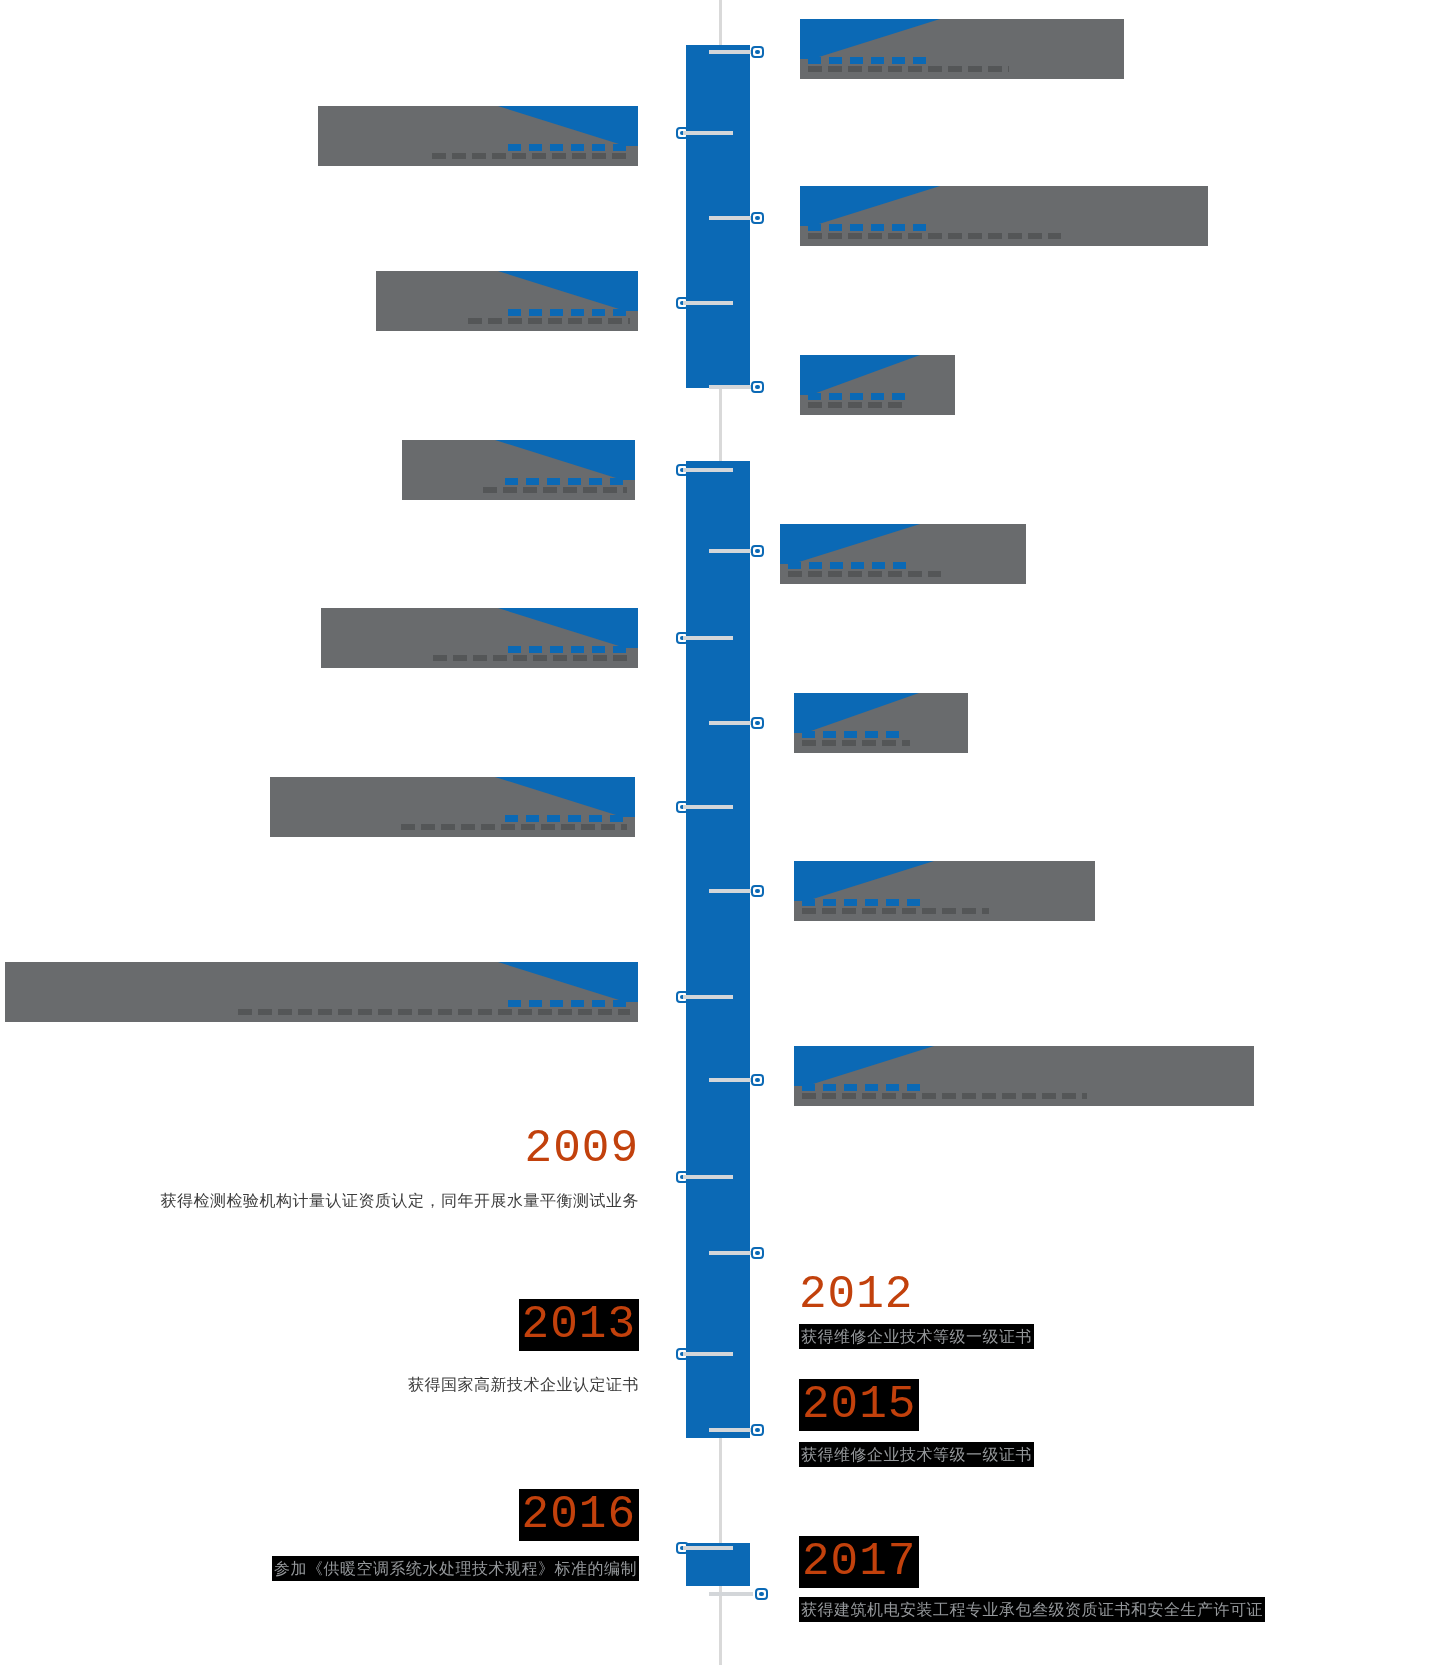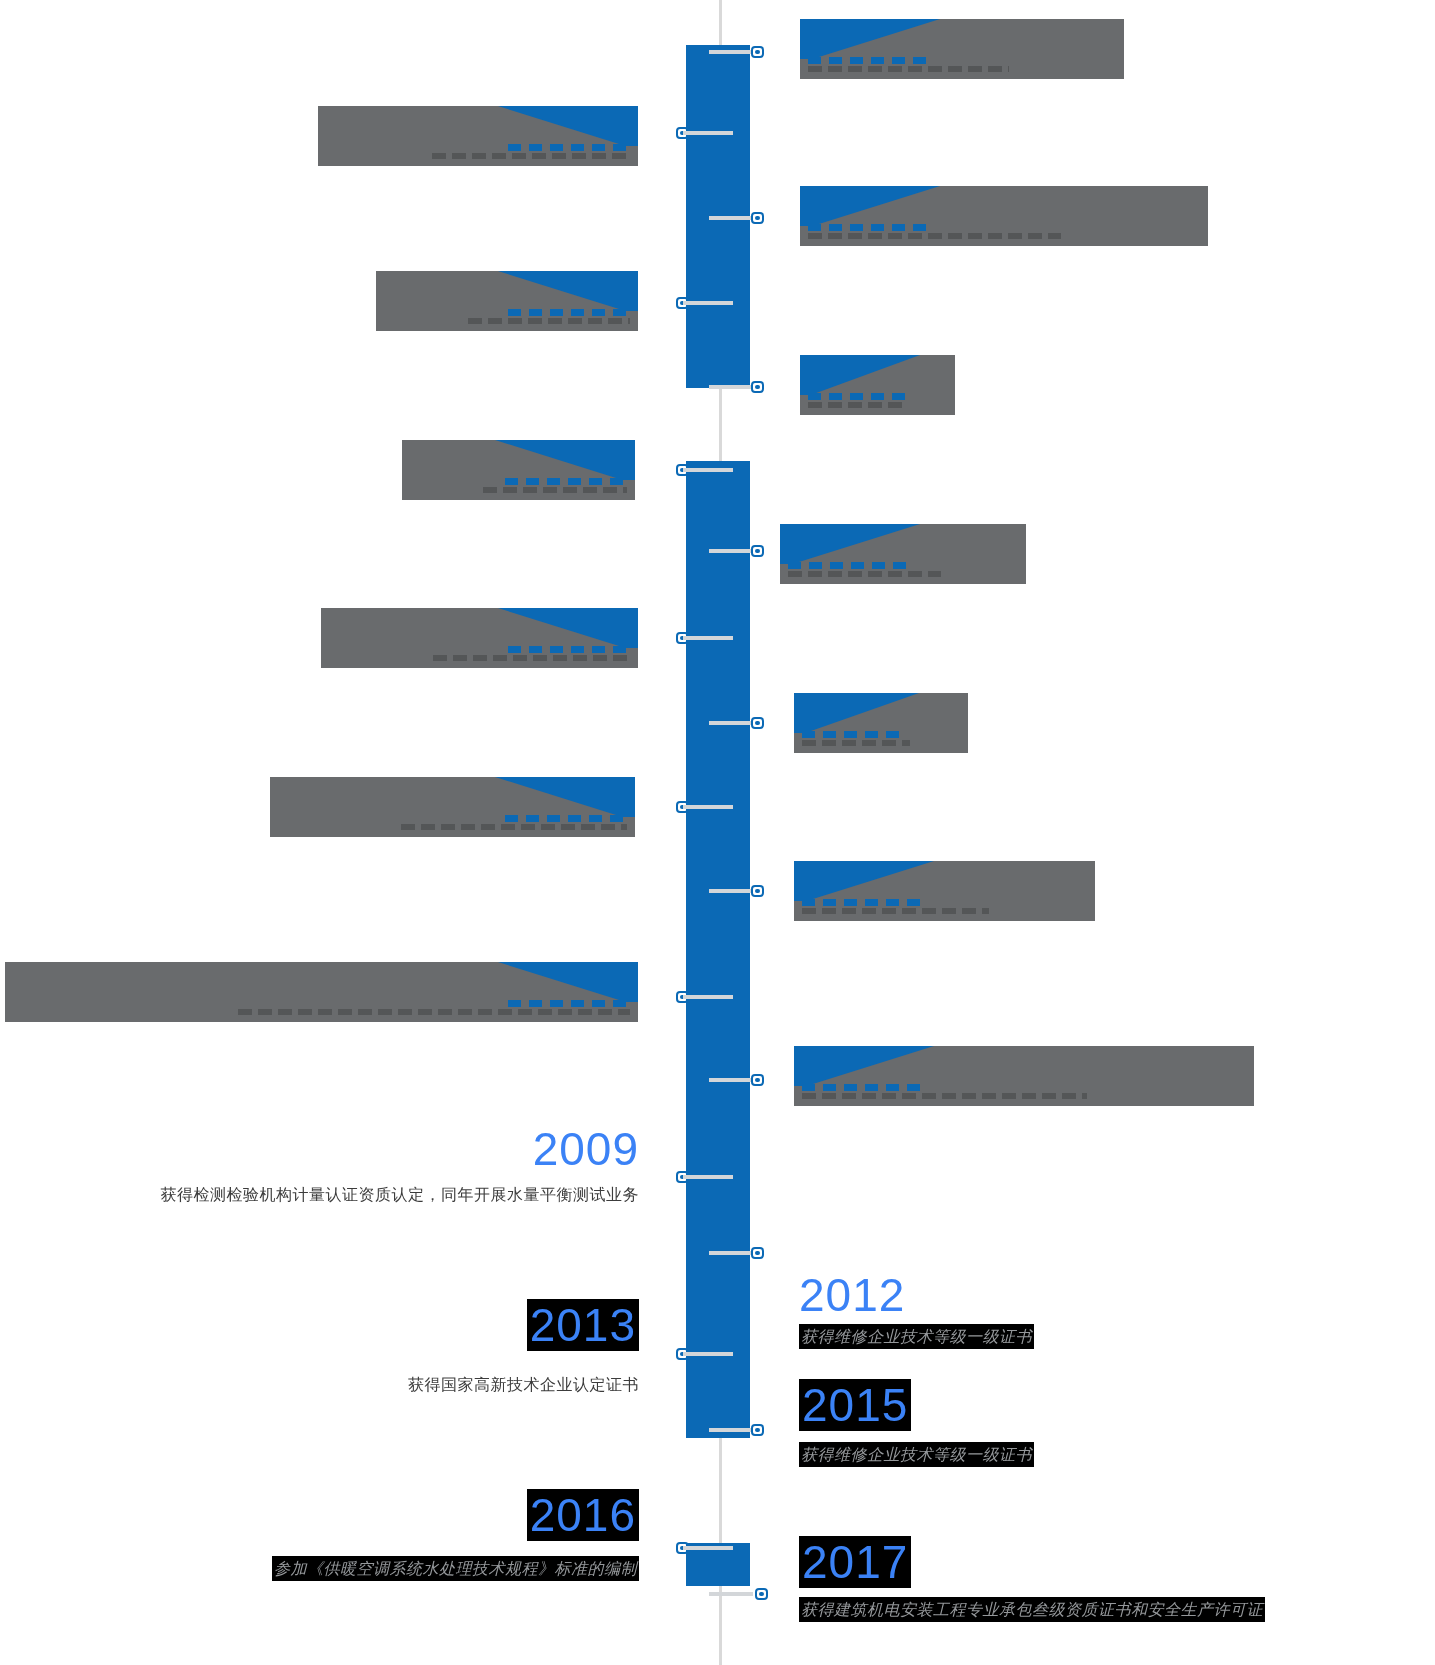--- a/index.html
+++ b/index.html
@@ -21,24 +21,24 @@
              background:repeating-linear-gradient(90deg,#0b69b5 0 13px,transparent 13px 21px);}
   .box.r .peek-year{left:8px;width:122px;}
   .box.l .peek-year{right:8px;width:122px;}
   .peek-desc{position:absolute;top:47px;height:6px;
              background:repeating-linear-gradient(90deg,rgba(0,0,0,0.20) 0 14px,transparent 14px 20px);}
   .box.r .peek-desc{left:8px;width:62%;}
   .box.l .peek-desc{right:8px;width:62%;}
   .event{position:absolute;z-index:4;}
   .event.r{text-align:left;}
   .event.l{text-align:right;}
-  .year{font-size:46px;line-height:38px;color:#3b82f6;letter-spacing:1px;white-space:nowrap;}
+  .year{font-size:46px;line-height:38px;color:#c2410c;letter-spacing:1px;white-space:nowrap;font-family:Liberation Mono, monospace;}
   .desc{font-size:16px;line-height:17px;color:#3c3c3c;white-space:nowrap;letter-spacing:0.5px;}
   .hl-y{background:#000;padding:0 3px;}
-  .hl-d{background:#000;color:#95989b;padding:4px 2px;font-style:italic;}
+  .hl-d{background:#000;color:#95989b;padding:4px 2px;}
 </style>
 </head>
 <body>
 
 <div id="stage">
 
   <div class="center-line"></div>
 
   <div class="bar" style="top:45px;height:343px;"></div>
   <div class="bar" style="top:461px;height:977px;"></div>
@@ -183,21 +183,21 @@
     <div class="peek-desc"></div>
   </div>
   <div class="box r" style="top:1046px;left:794px;width:460px;">
     <div class="ribbon"></div>
     <div class="peek-year"></div>
     <div class="peek-desc"></div>
   </div>
 
   <div class="event l" style="top:1130px;right:796px;">
     <div class="year"><span>2009</span></div>
-    <div class="desc" style="margin-top:18px;"><span>获得检测检验机构计量认证资质认定，同年开展水量平衡测试业务</span></div>
+    <div class="desc" style="margin-top:24px;"><span>获得检测检验机构计量认证资质认定，同年开展水量平衡测试业务</span></div>
   </div>
 
   <div class="event r" style="top:1276px;left:799px;">
     <div class="year"><span>2012</span></div>
     <div class="desc" style="margin-top:14px;"><span class="hl-d">获得维修企业技术等级一级证书</span></div>
   </div>
 
   <div class="event l" style="top:1306px;right:796px;">
     <div class="year"><span class="hl-y">2013</span></div>
     <div class="desc" style="margin-top:32px;"><span>获得国家高新技术企业认定证书</span></div>

